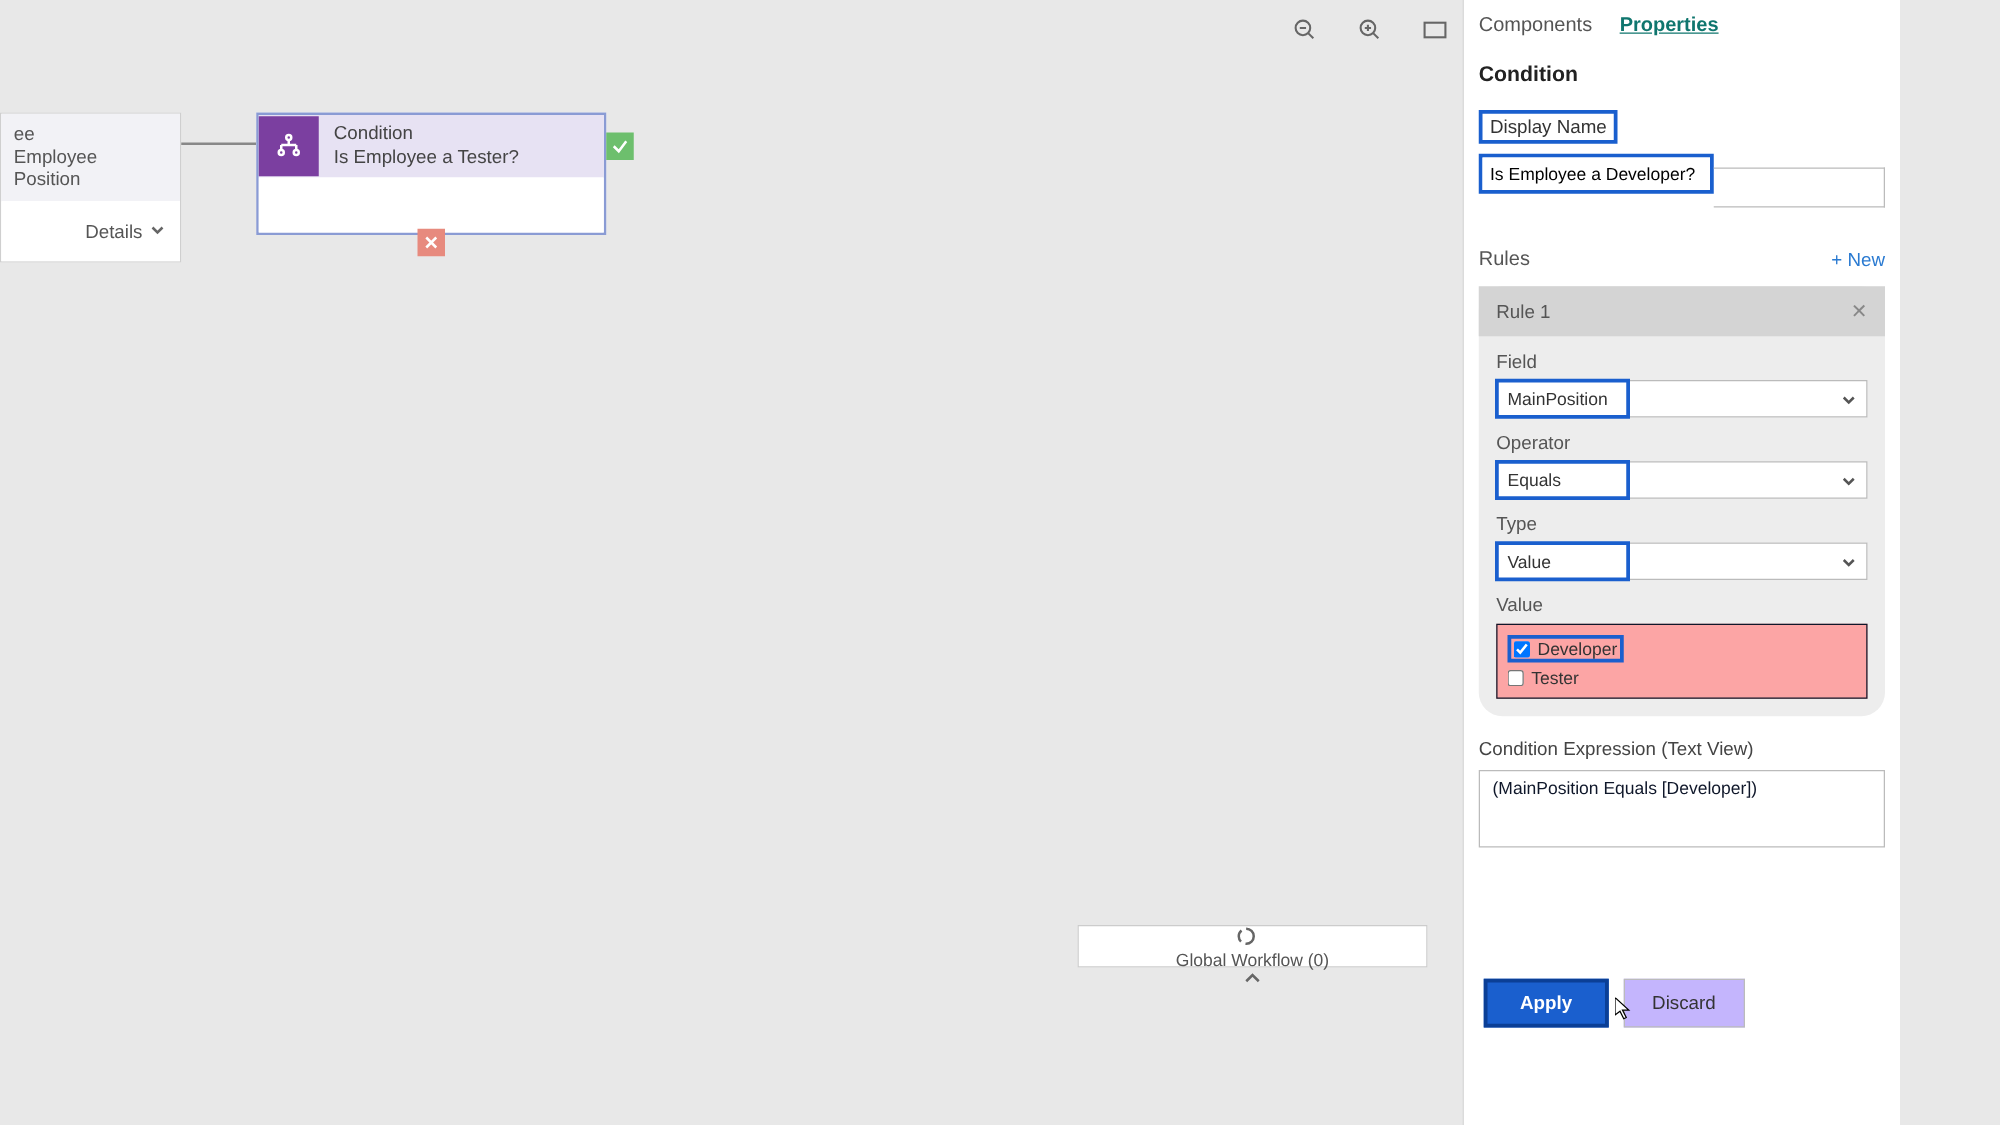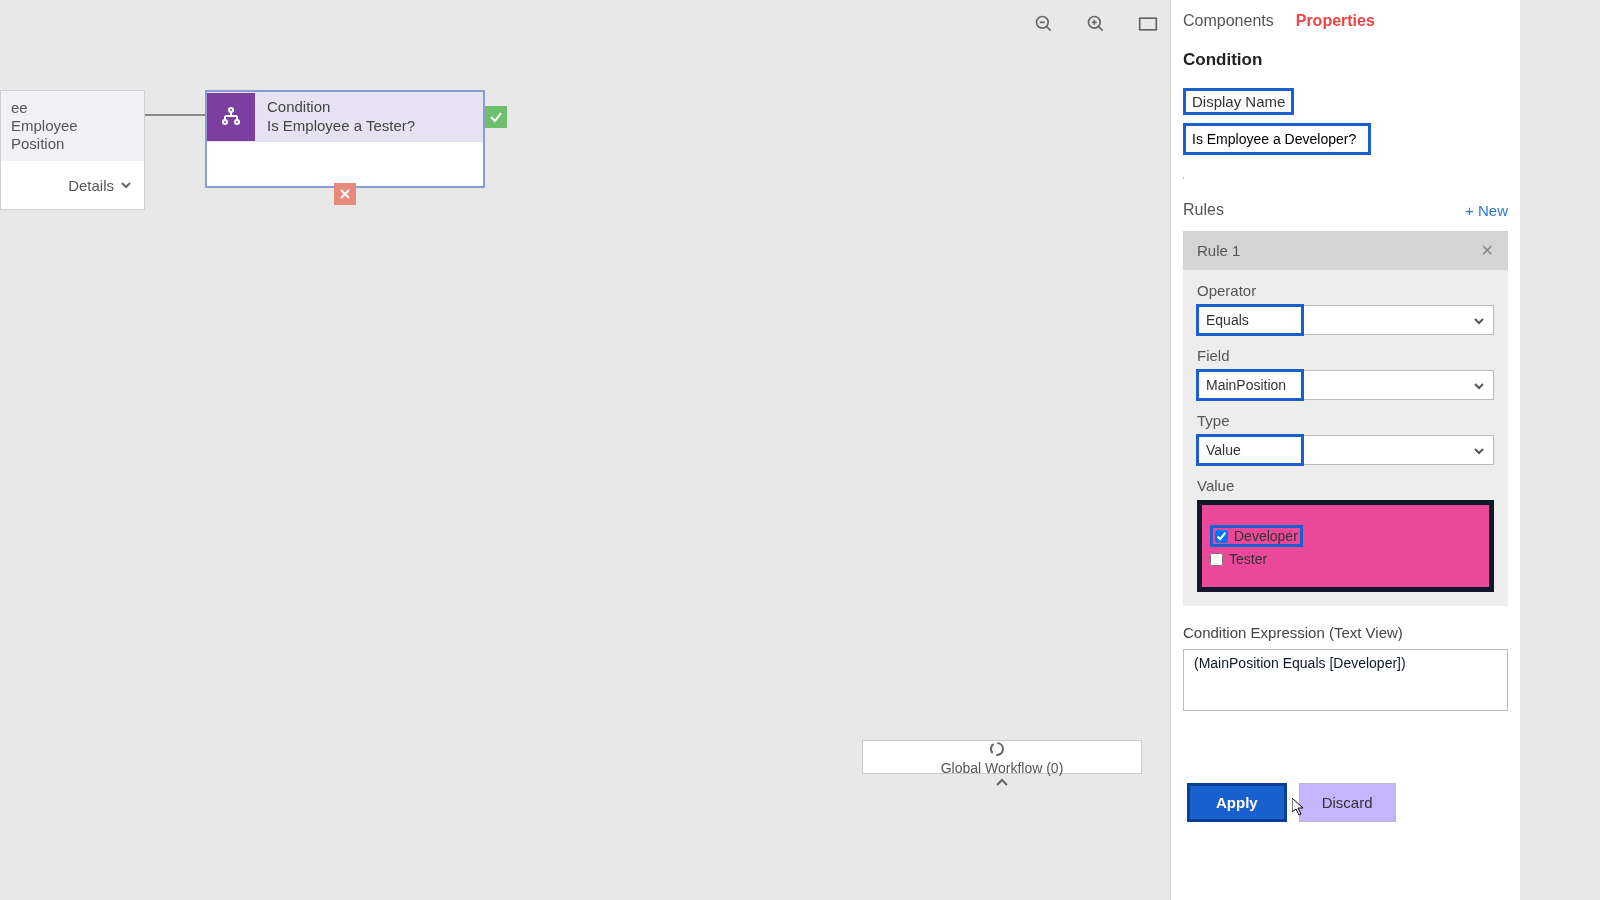--- a/index.html
+++ b/index.html
@@ -120,21 +120,21 @@
     border-left: 1px solid #d0d0d0;
     padding: 10px 12px 0 12px;
     overflow: hidden;
   }
   .tabs {
     display: flex; gap: 22px;
     font-size: 16px; color: #555;
     margin-bottom: 18px;
   }
   .tabs .tab { cursor: pointer; padding: 2px 0; }
-  .tabs .tab.active { font-weight: 600; color: #ef4444; }
+  .tabs .tab.active { font-weight: 600; color: #0f766e; text-decoration: underline; }
 
   .sec-title { font-size: 17px; font-weight: 600; color: #222; margin: 4px 0 18px 0; }
 
   .hl-label {
     display: inline-block;
     border: 3px solid #1a5fce;
     padding: 2px 6px;
     font-size: 15px; color: #333;
     margin-bottom: 8px;
   }
@@ -150,20 +150,21 @@
     margin-bottom: 12px;
   }
   .rules-head .lbl { font-size: 16px; color: #555; }
   .rules-head .new { font-size: 15px; color: #2a7ad1; cursor: pointer; }
 
   .rule-card {
     background: #ededed;
     padding: 14px;
     margin-bottom: 18px;
     position: relative;
+    border-radius: 19px;
   }
   .rule-card .rtitle-bar {
     background: #d4d4d4;
     margin: -14px -14px 12px -14px;
     padding: 10px 14px;
     font-size: 15px; color: #555;
     display: flex; justify-content: space-between; align-items: center;
   }
   .rule-card .close { color: #888; cursor: pointer; font-size: 16px; }
 
@@ -187,23 +188,23 @@
     pointer-events: none;
     width: 110px;
   }
   .sel-wrap .val { z-index: 1; }
   .sel-wrap .caret {
     position: absolute; right: 8px; top: 8px;
     color: #555;
   }
 
   .value-box {
-    background: #ec4899;
-    border: 5px solid #0f172a;
-    padding: 18px 8px;
+    background: #fca5a5;
+    border: 1px solid #0f172a;
+    padding: 6px 8px;
     font-size: 14px; color: #333;
   }
   .value-box .opt { display: flex; align-items: center; margin: 2px 0; position: relative; }
   .value-box .opt input { margin-right: 6px; }
   .value-box .opt.hl {
     border: 3px solid #1a5fce;
     padding: 0 2px;
     display: inline-flex;
   }
 
@@ -340,56 +341,56 @@
   <div class="tabs">
     <div class="tab">Components</div>
     <div class="tab active">Properties</div>
   </div>
 
   <div class="sec-title">Condition</div>
 
   <div>
     <span class="hl-label">Display Name</span>
   </div>
-  <div style="display:flex; align-items:flex-start; margin-bottom:22px;flex-direction:column;">
+  <div style="display:flex; align-items:center; margin-bottom:22px;">
     <span class="dn-wrap">
       <input type="text" value="Is Employee a Developer?" style="">
     </span>
     <span style="flex:1; border:1px solid #bbb; border-left:none; height:32px;"></span>
   </div>
 
   <div class="rules-head">
     <span class="lbl">Rules</span>
     <span class="new">+ New</span>
   </div>
 
   <div class="rule-card">
     <div class="rtitle-bar">
       <span>Rule 1</span>
       <span class="close">✕</span>
+    </div>
+
+    <div class="field-group">
+      <span class="flabel">Field</span>
+      <div class="sel-wrap">
+        <div class="hl" style="width:108px;"></div>
+        <span class="val">MainPosition</span>
+        <span class="caret">
+          <svg width="12" height="12" viewBox="0 0 12 12" fill="none" stroke="#555" stroke-width="2">
+              <polyline points="2,4 6,8 10,4"></polyline>
+            </svg>
+        </span>
+      </div>
     </div>
 
     <div class="field-group">
       <span class="flabel">Operator</span>
       <div class="sel-wrap">
         <div class="hl" style="width:108px;"></div>
         <span class="val">Equals</span>
-        <span class="caret">
-          <svg width="12" height="12" viewBox="0 0 12 12" fill="none" stroke="#555" stroke-width="2">
-              <polyline points="2,4 6,8 10,4"></polyline>
-            </svg>
-        </span>
-      </div>
-    </div>
-
-    <div class="field-group">
-      <span class="flabel">Field</span>
-      <div class="sel-wrap">
-        <div class="hl" style="width:108px;"></div>
-        <span class="val">MainPosition</span>
         <span class="caret">
           <svg width="12" height="12" viewBox="0 0 12 12" fill="none" stroke="#555" stroke-width="2">
               <polyline points="2,4 6,8 10,4"></polyline>
             </svg>
         </span>
       </div>
     </div>
 
     <div class="field-group">
       <span class="flabel">Type</span>

